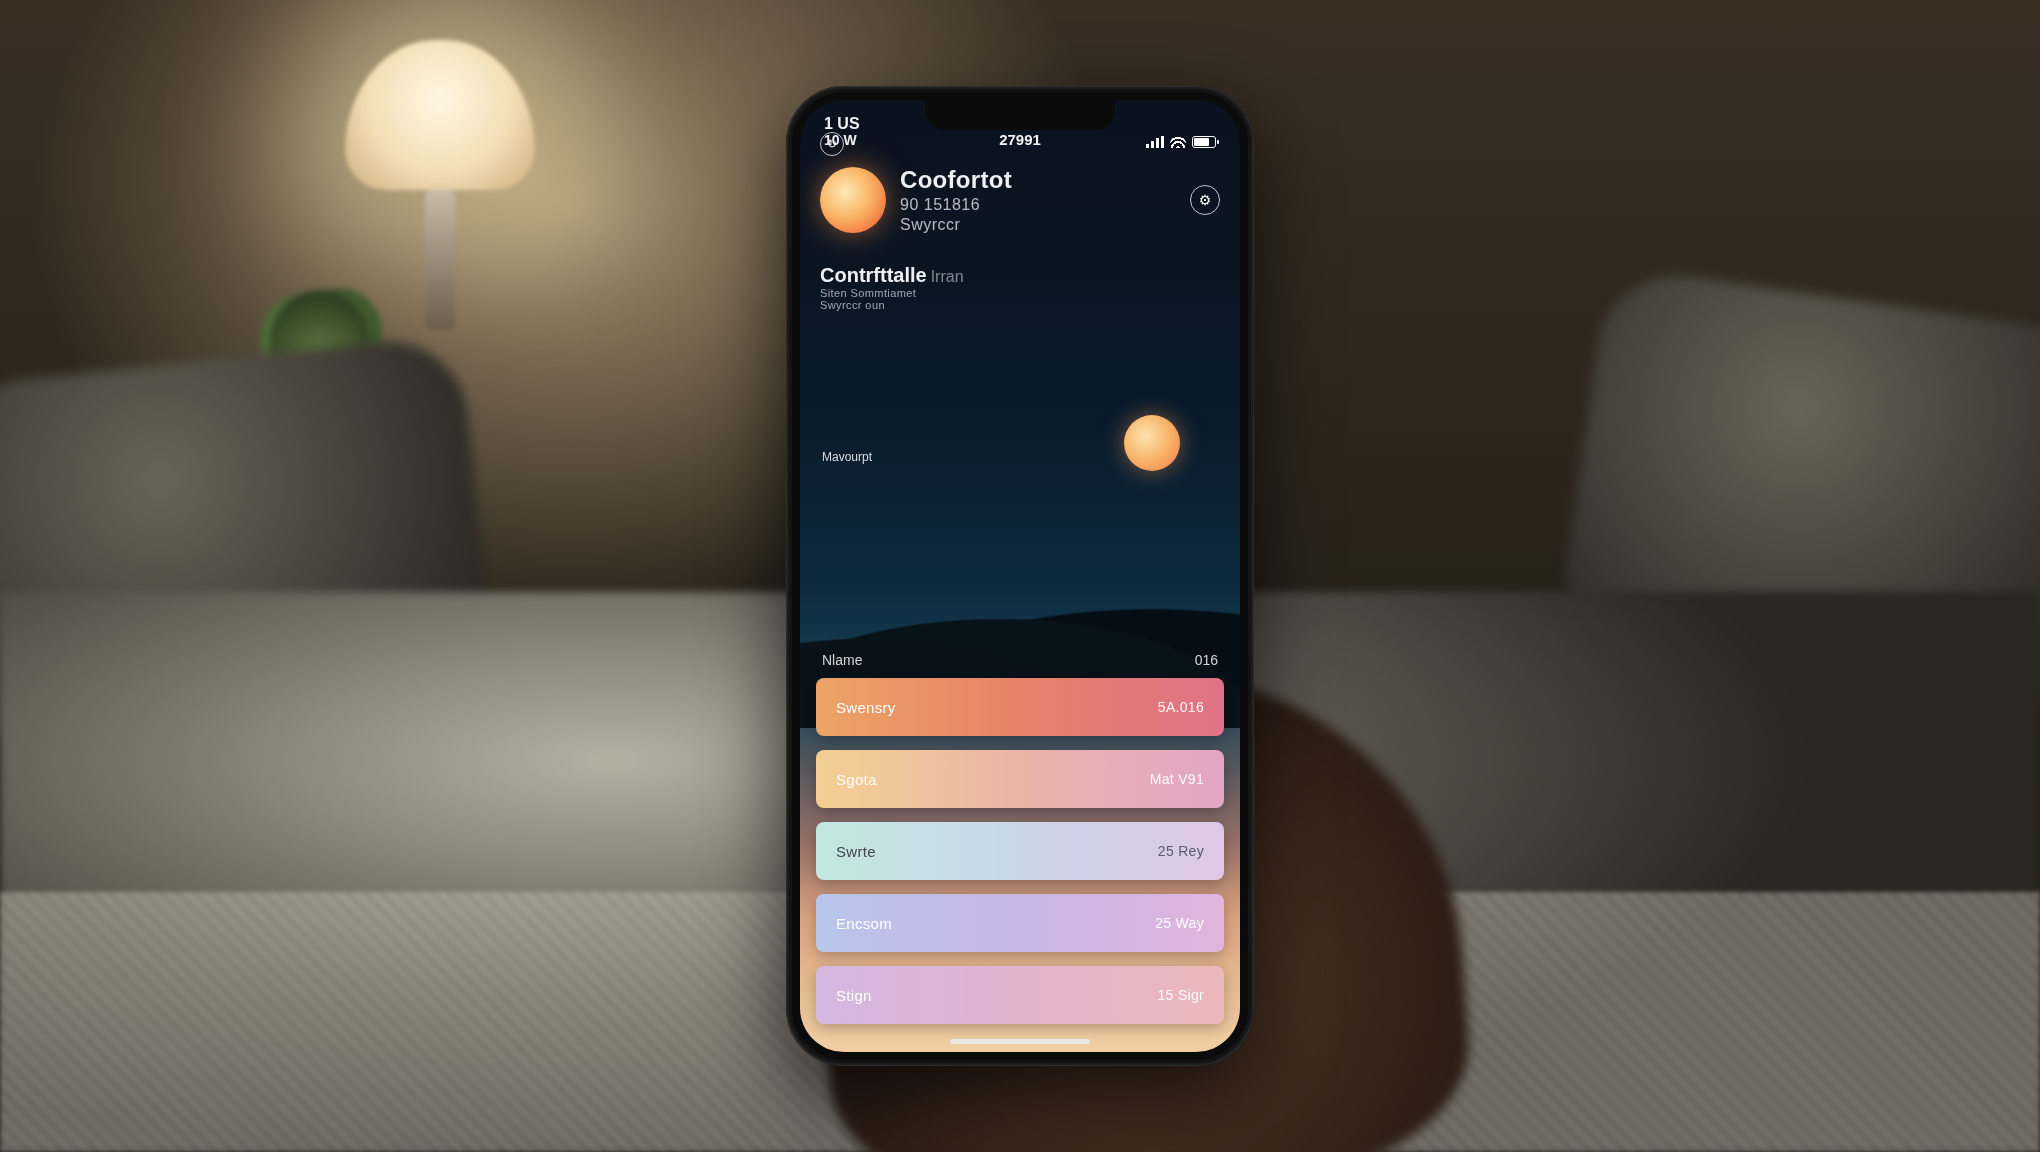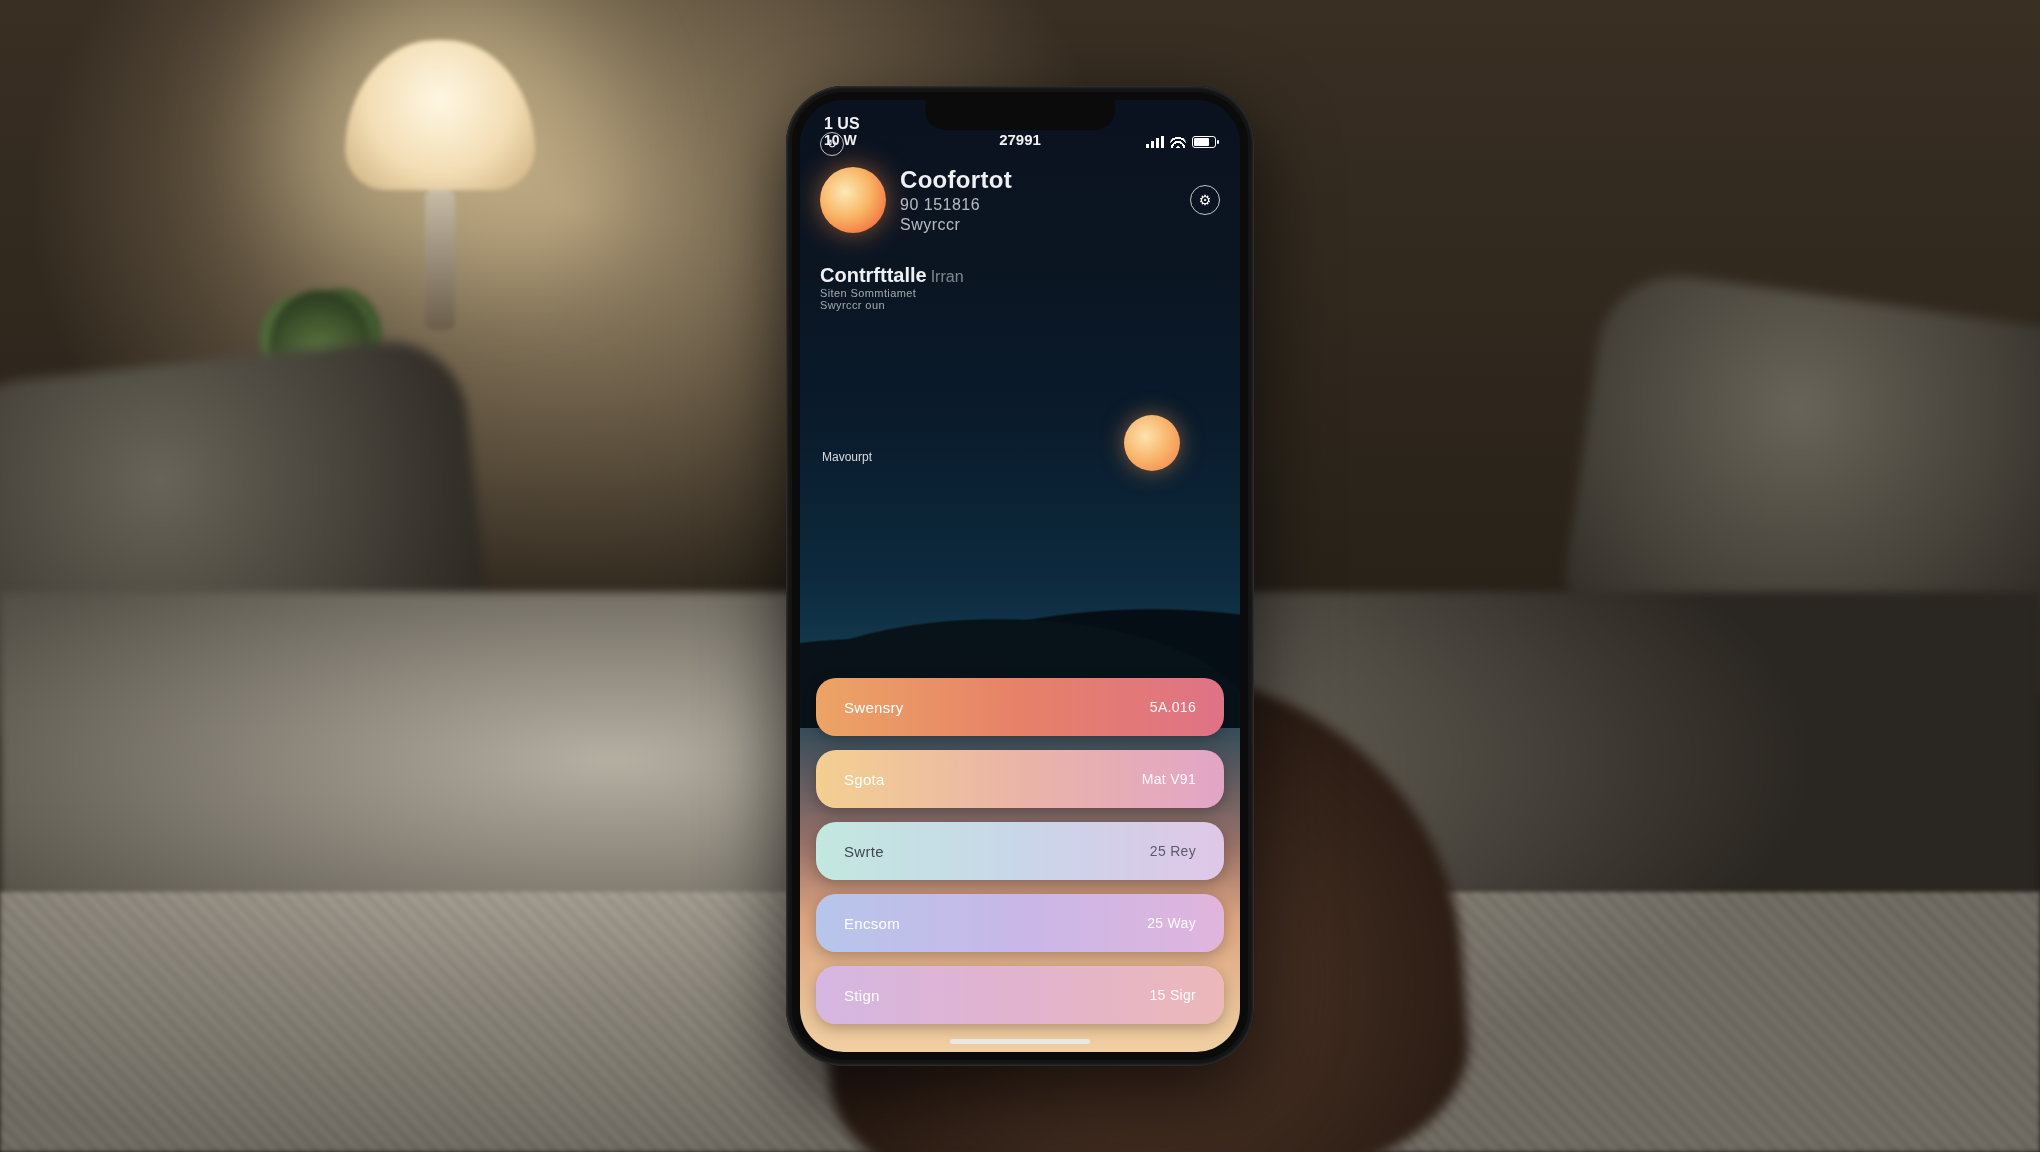--- a/index.html
+++ b/index.html
@@ -169,23 +169,23 @@
 
   
   .list {
     position:absolute; left:0; right:0; bottom:14px; padding:0 16px;
   }
   .list-hdr {
     display:flex; justify-content:space-between; color:#e7e9ec;
     font-size:14px; padding:0 6px 10px; opacity:.9;
   }
   .pill {
-    height:58px; border-radius:20px; margin-bottom:14px;
+    height:58px; border-radius:8px; margin-bottom:14px;
     display:flex; align-items:center; justify-content:space-between;
-    padding:0 28px; color:#fff; font-size:15px; letter-spacing:.3px;
+    padding:0 20px; color:#fff; font-size:15px; letter-spacing:.3px;
     box-shadow: 0 4px 14px rgba(0,0,0,.25);
   }
   .pill .val { font-size:14px; opacity:.95; }
   .g1 { background:linear-gradient(90deg,#f3a35d,#f07f63,#e86f86); }
   .g2 { background:linear-gradient(90deg,#f7cf8a,#efb3a5,#e7a3c8); }
   .g3 { background:linear-gradient(90deg,#bfe9df,#c8d6ec,#e1c6ea); color:#445; }
   .g3 .val{ color:#556; }
   .g4 { background:linear-gradient(90deg,#b6c6ef,#c9b6ec,#e4b4df); }
   .g5 { background:linear-gradient(90deg,#d7b6e6,#e6b2cf,#f0b7b8); }
 
@@ -248,20 +248,24 @@
           </h2>
           <div class="line">Siten Sommtiamet</div>
           <div class="line">Swyrccr oun</div>
         </div>
       </div>
 
       <div class="midlabel">Mavourpt</div>
       <div class="moon"></div>
 
       <div class="list">
+        <div class="list-hdr">
+          <span>Nlame</span>
+          <span>016</span>
+        </div>
         <div class="pill g1">
           <span>Swensry</span>
           <span class="val">5A.016</span>
         </div>
         <div class="pill g2">
           <span>Sgota</span>
           <span class="val">Mat V91</span>
         </div>
         <div class="pill g3">
           <span>Swrte</span>

